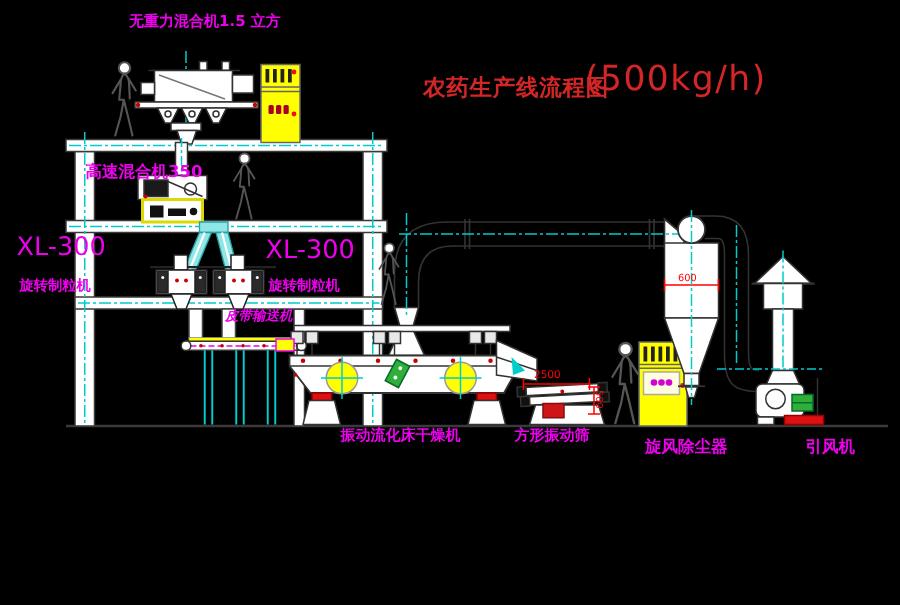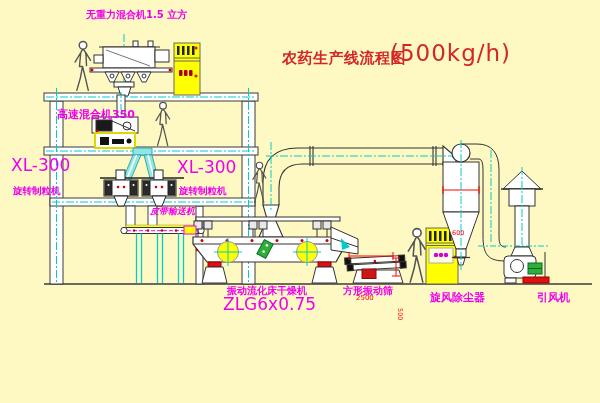--- a/index.html
+++ b/index.html
@@ -1,21 +1,21 @@
 <!DOCTYPE html>
 <html><head>
 <meta charset="utf-8">
 <style>
   html,body{margin:0;padding:0;background:#fff;}
-  .stage{position:relative;width:600px;height:403px;background:#fef9c3;overflow:hidden;
+  .stage{position:relative;width:600px;height:403px;background:#000000;overflow:hidden;
          font-family:"DejaVu Sans",sans-serif;}
   .stage svg{position:absolute;left:0;top:0;}
   .lbl{position:absolute;white-space:nowrap;line-height:1;color:#ee00ee;}
   .lbl.red{color:#d42626;}
-  .dim{position:absolute;white-space:nowrap;line-height:1;color:#ff0000;font-size:7px;margin-top:48px;}
+  .dim{position:absolute;white-space:nowrap;line-height:1;color:#ff0000;font-size:7px;}
   .b{font-weight:bold;}
   .vert{writing-mode:vertical-rl;}
 </style>
 </head>
 <body>
 
 <div class="stage">
 
 <svg width="600" height="403" viewBox="0 0 600 403">
   <defs>
@@ -327,21 +327,20 @@
 
 <div class="lbl" style="left:11px;top:157px;font-size:17px;">XL-300</div>
 <div class="lbl b" style="left:13px;top:186px;font-size:9.5px;">旋转制粒机</div>
 
 <div class="lbl" style="left:177px;top:159px;font-size:17px;">XL-300</div>
 <div class="lbl b" style="left:179px;top:186px;font-size:9.5px;">旋转制粒机</div>
 
 <div class="lbl b" style="left:150px;top:207px;font-size:9px;font-style:italic;">皮带输送机</div>
 
 <div class="lbl b" style="left:227px;top:286px;font-size:10px;">振动流化床干燥机</div>
-<div class="lbl" style="left:223px;top:296px;font-size:17px;">ZLG6x0.75</div>
 
 <div class="lbl b" style="left:343px;top:286px;font-size:10px;">方形振动筛</div>
 
 <div class="lbl b" style="left:430px;top:292px;font-size:11px;">旋风除尘器</div>
 <div class="lbl b" style="left:516px;top:292px;font-size:11px;margin-left:21px;">引风机</div>
 
 <div class="dim" style="left:452px;top:182px;font-size:6.5px;">600</div>
 <div class="dim" style="left:356px;top:247px;">2500</div>
 <div class="dim vert" style="left:396px;top:260px;font-size:6.5px;">500</div>
 

